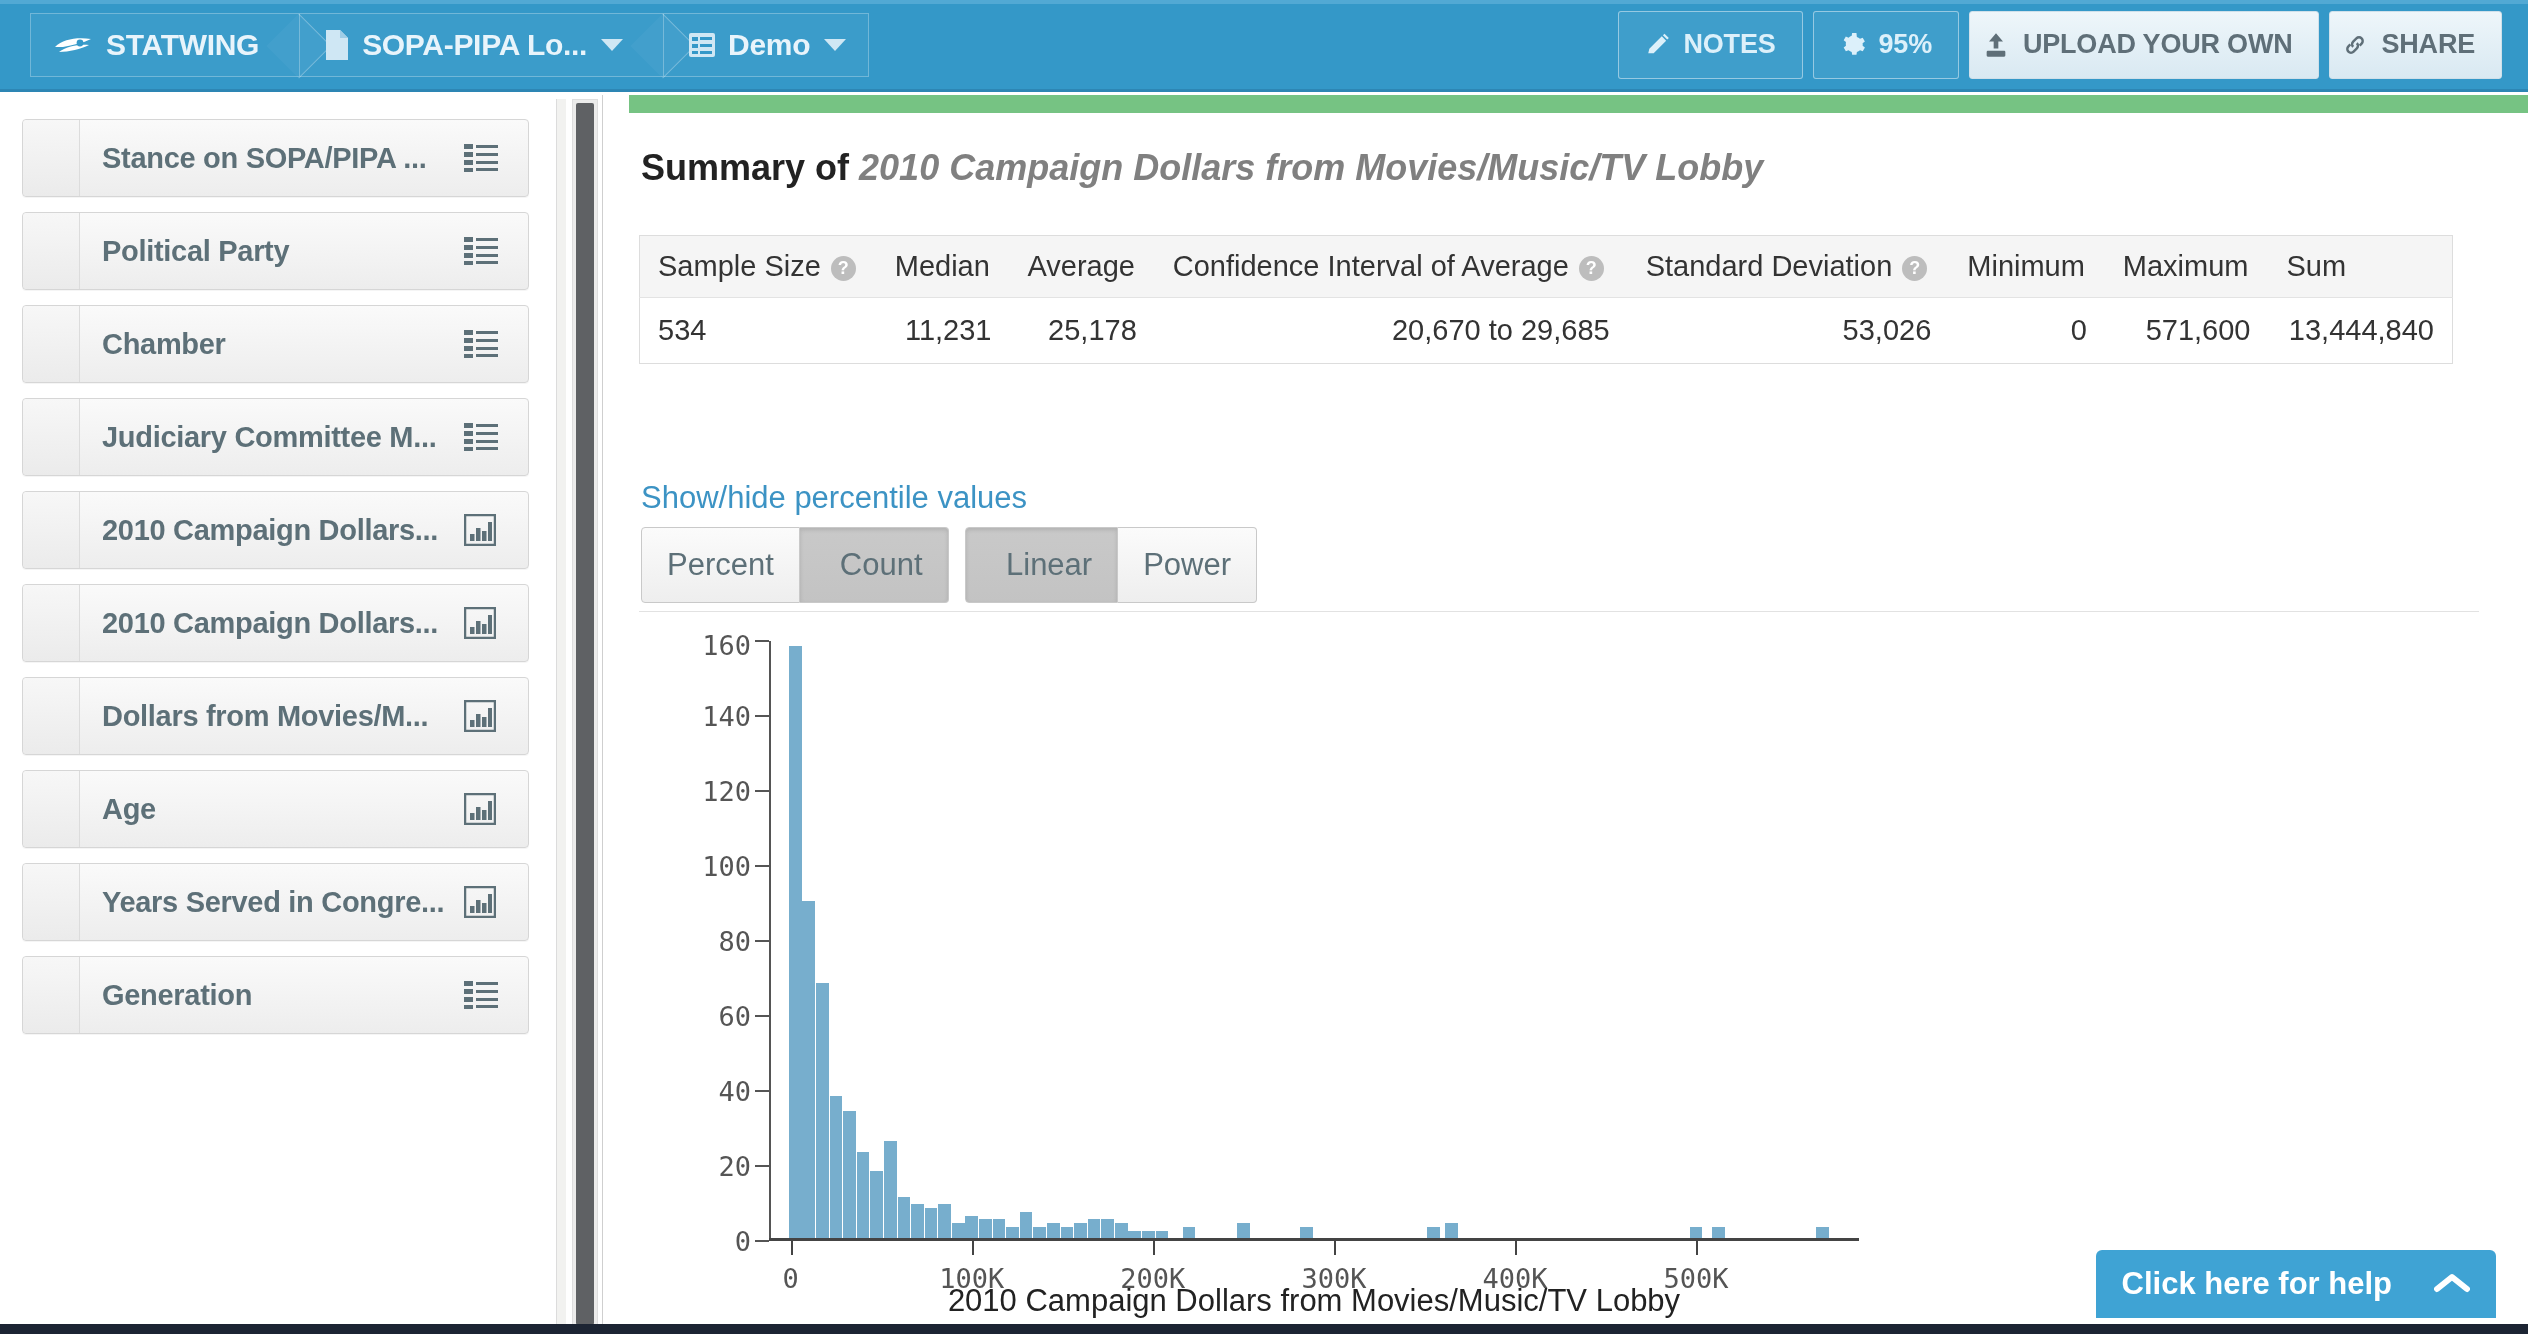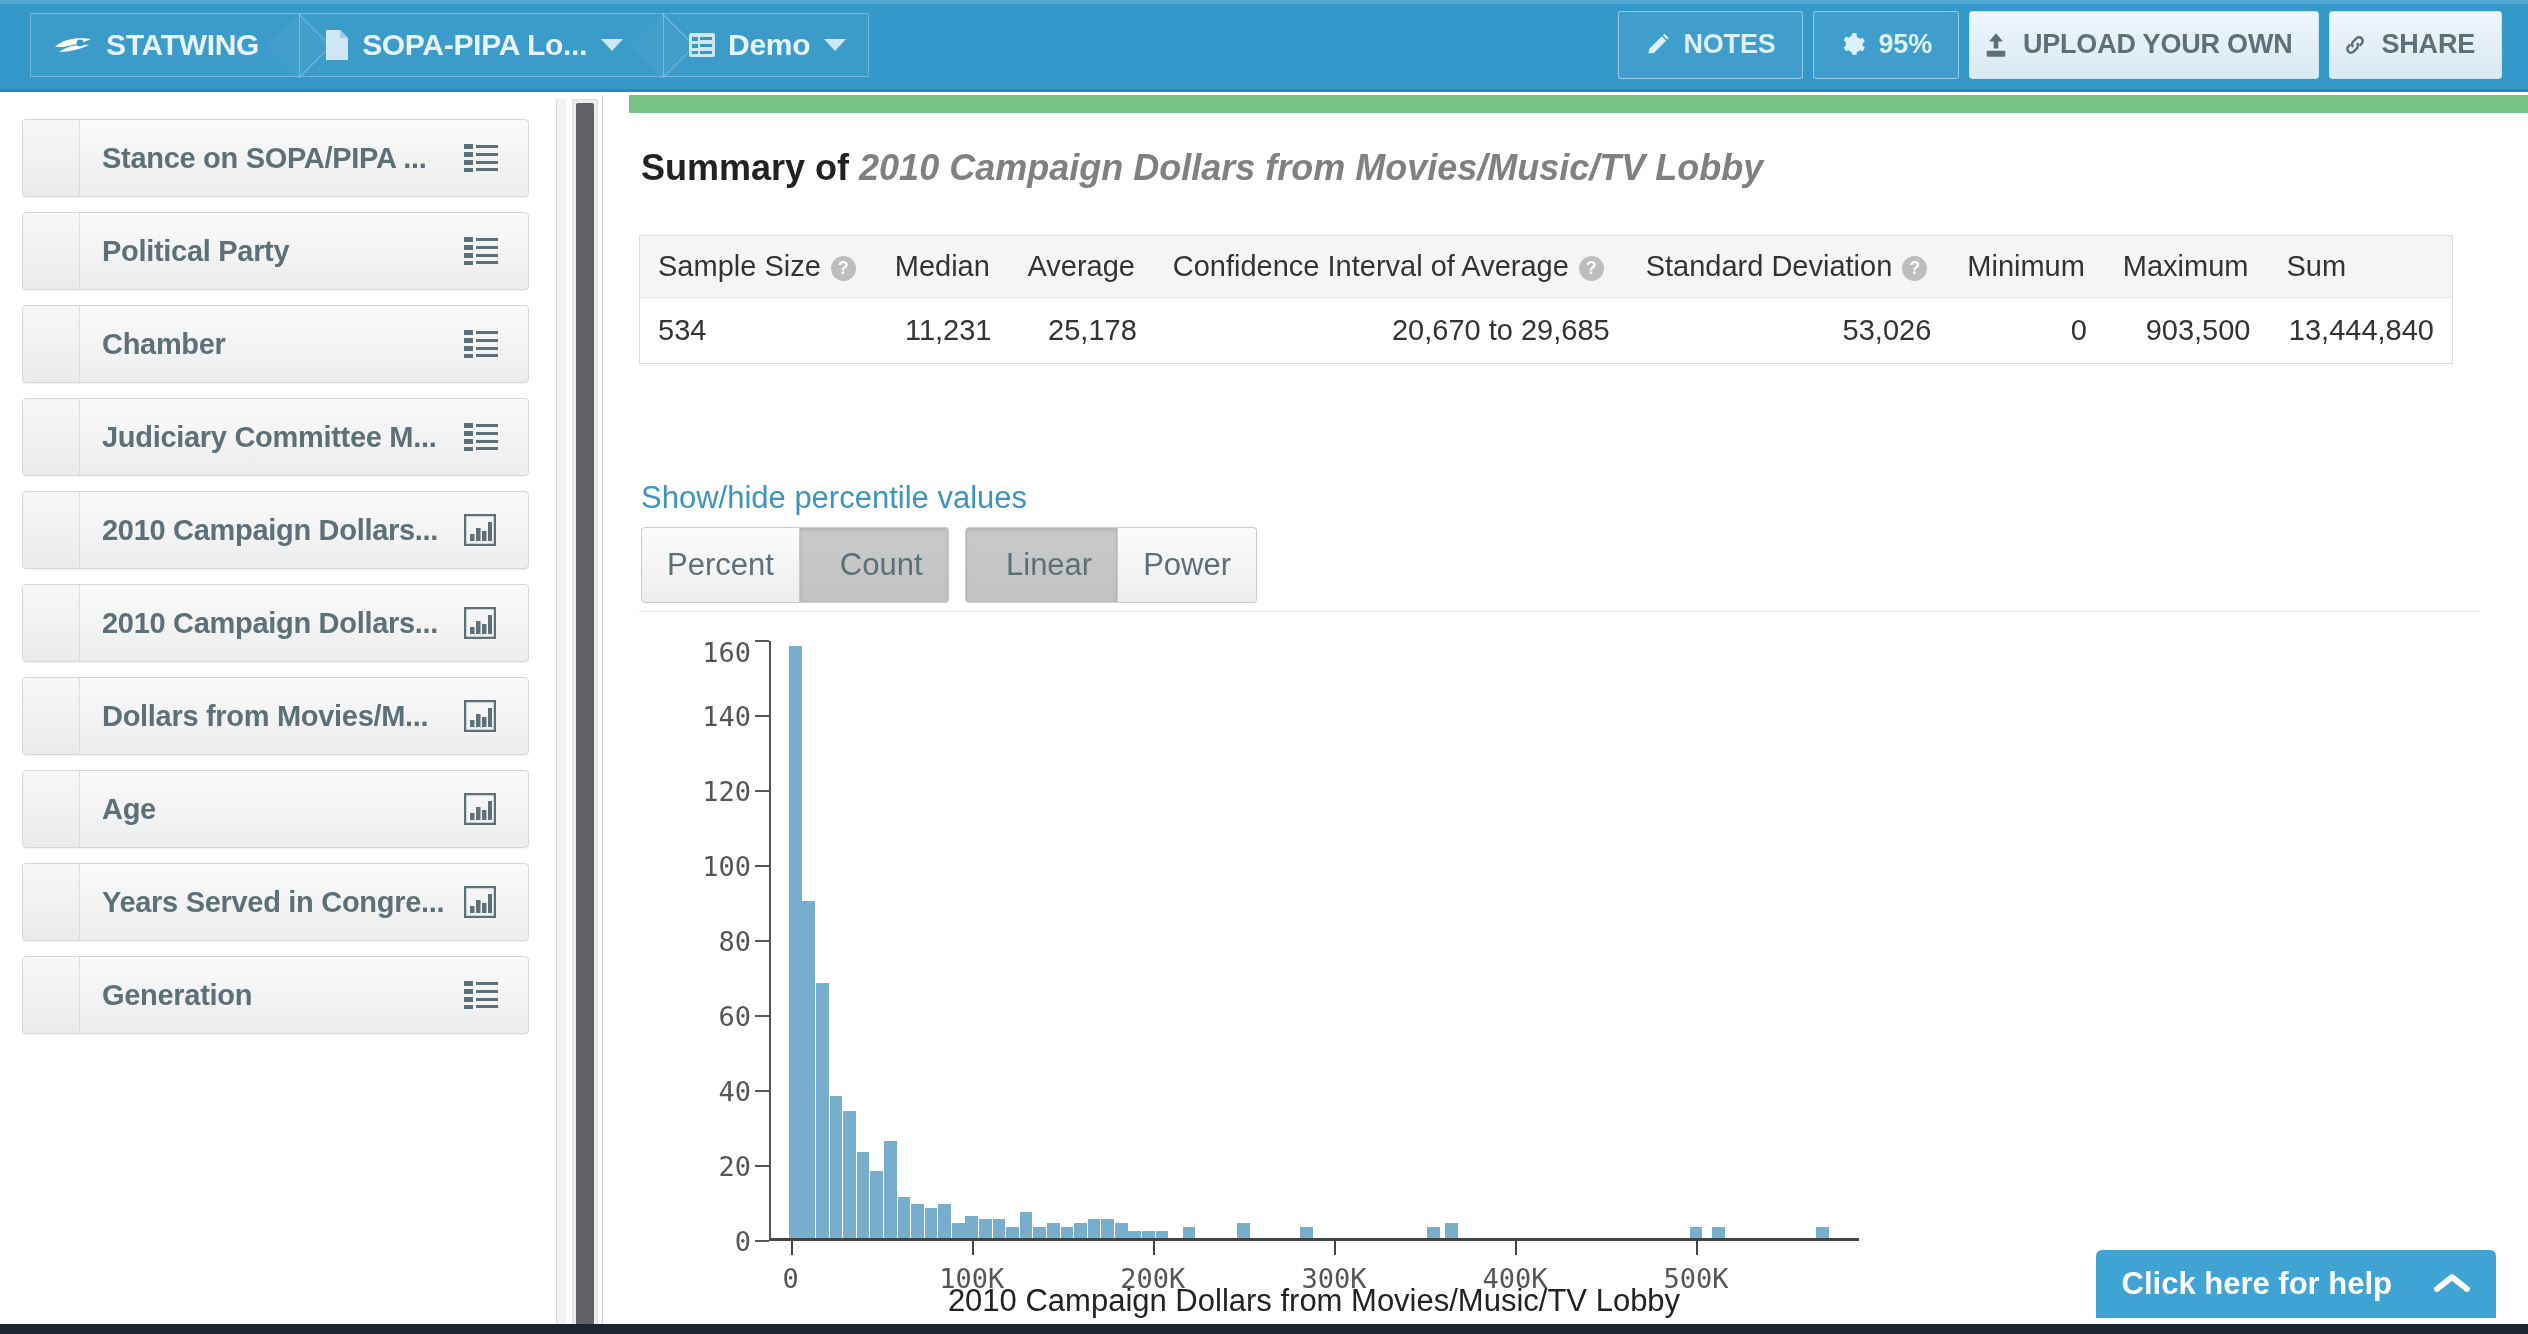--- a/index.html
+++ b/index.html
@@ -450,21 +450,21 @@
         </tr>
       </thead>
     <tbody>
         <tr>
           <td class="lft">534</td>
           <td class="num">11,231</td>
           <td class="num">25,178</td>
           <td class="num">20,670 to 29,685</td>
           <td class="num">53,026</td>
           <td class="num">0</td>
-          <td class="num">903,500</td>
+          <td class="num">571,600</td>
           <td class="num">13,444,840</td>
         </tr>
       </tbody>
   </table>
 
   <div id="percentile-link">Show/hide percentile values</div>
 
   <div class="btn-group" id="grp-percent">
       <div class="seg">Percent</div>
       <div class="seg active">Count</div>
@@ -489,21 +489,21 @@
         <div class="ytick" style="top: 375px;">60</div>
         <div class="ytickmark" style="top: 374px;"></div>
         <div class="ytick" style="top: 300px;">80</div>
         <div class="ytickmark" style="top: 299px;"></div>
         <div class="ytick" style="top: 225px;">100</div>
         <div class="ytickmark" style="top: 224px;"></div>
         <div class="ytick" style="top: 150px;">120</div>
         <div class="ytickmark" style="top: 149px;"></div>
         <div class="ytick" style="top: 75px;">140</div>
         <div class="ytickmark" style="top: 74px;"></div>
-        <div class="ytick" style="top: 11px;">160</div>
+        <div class="ytick" style="top: 4px;">160</div>
         <div class="ytickmark" style="top: -1px;"></div>
         <div class="xtick" style="left: 21.7276px;">0</div>
         <div class="xtickmark" style="left: 21.7276px;"></div>
         <div class="xtick" style="left: 202.791px;">100K</div>
         <div class="xtickmark" style="left: 202.791px;"></div>
         <div class="xtick" style="left: 383.854px;">200K</div>
         <div class="xtickmark" style="left: 383.854px;"></div>
         <div class="xtick" style="left: 564.917px;">300K</div>
         <div class="xtickmark" style="left: 564.917px;"></div>
         <div class="xtick" style="left: 745.98px;">400K</div>

